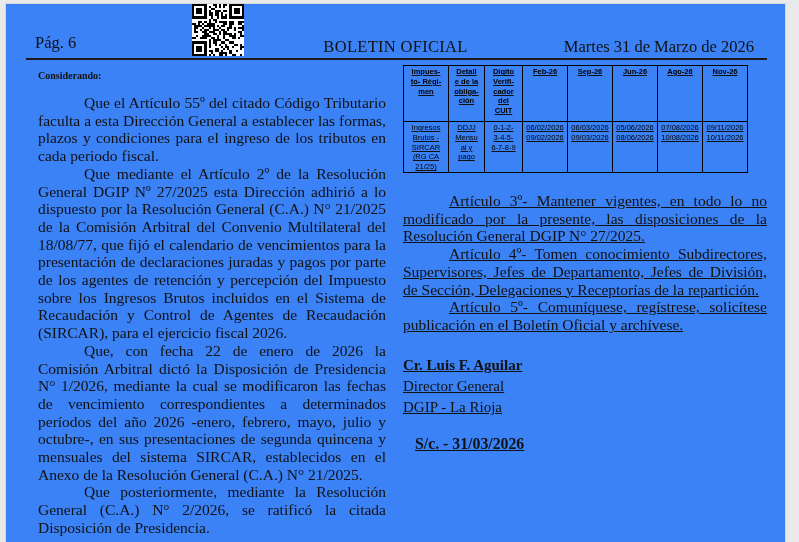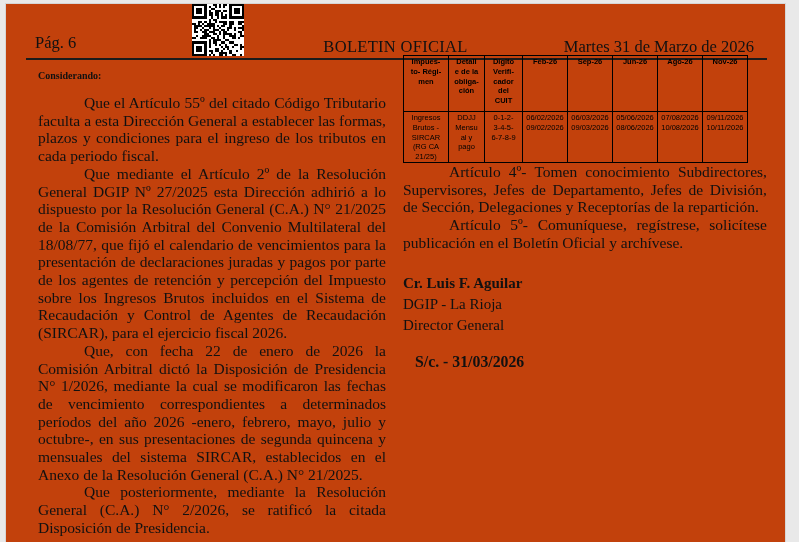--- a/index.html
+++ b/index.html
@@ -6,32 +6,32 @@
     margin:0;padding:0;
     width:799px;height:542px;
     background:#e9e9e9;
     overflow:hidden;
     font-family:"Liberation Serif", serif;
     color:#111;
   }
   .page{
     position:absolute;left:6px;top:4px;
     width:779px;height:538px;
-    background:#c2410c;
+    background:#3b82f6;
     box-shadow:0 0 0 1px #d6d6d6;
   }
   
   .pageno{position:absolute;left:29px;top:29px;font-size:16.5px;white-space:nowrap;}
   .qr{position:absolute;left:186px;top:0;width:52px;height:52px;}
   .mast-title{position:absolute;left:0;width:100%;top:33px;text-align:center;font-size:16.5px;letter-spacing:.3px;}
   .mast-date{position:absolute;right:31px;top:33px;font-size:16.5px;white-space:nowrap;}
   .rule{position:absolute;left:20px;top:54px;width:741px;height:2.4px;background:#1b1b1b;}
   
   .col-left{position:absolute;left:32px;top:66px;width:348px;}
-  .col-right{position:absolute;left:397px;top:51px;width:364px;}
+  .col-right{position:absolute;left:397px;top:61px;width:364px;text-decoration:underline;}
   .heading{font-weight:bold;font-size:10px;margin:0 0 13px 0;}
   p.body{
     margin:0;
     font-size:15.5px;
     line-height:17.7px;
     text-align:justify;
     text-indent:46px;
   }
   
   table.venc{
@@ -356,25 +356,26 @@
         <td>05/06/2026
 08/06/2026</td>
         <td>07/08/2026
 10/08/2026</td>
         <td>09/11/2026
 10/11/2026</td>
       </tr>
     </tbody>
       </table>
 
+    <p class="body first">Artículo 3º- Mantener vigentes, en todo lo no modificado por la presente, las disposiciones de la Resolución General DGIP N° 27/2025.</p>
     <p class="body">Artículo 4º- Tomen conocimiento Subdirectores, Supervisores, Jefes de Departamento, Jefes de División, de Sección, Delegaciones y Receptorías de la repartición.</p>
     <p class="body">Artículo 5º- Comuníquese, regístrese, solicítese publicación en el Boletín Oficial y archívese.</p>
 
     <div class="sig">
       <div class="name">Cr. Luis F. Aguilar</div>
+      <div>Director General</div>
       <div>DGIP - La Rioja</div>
-      <div>Director General</div>
     </div>
 
     <div class="sc">S/c. - 31/03/2026</div>
   </div>
 
 </div>
 
 </body></html>

